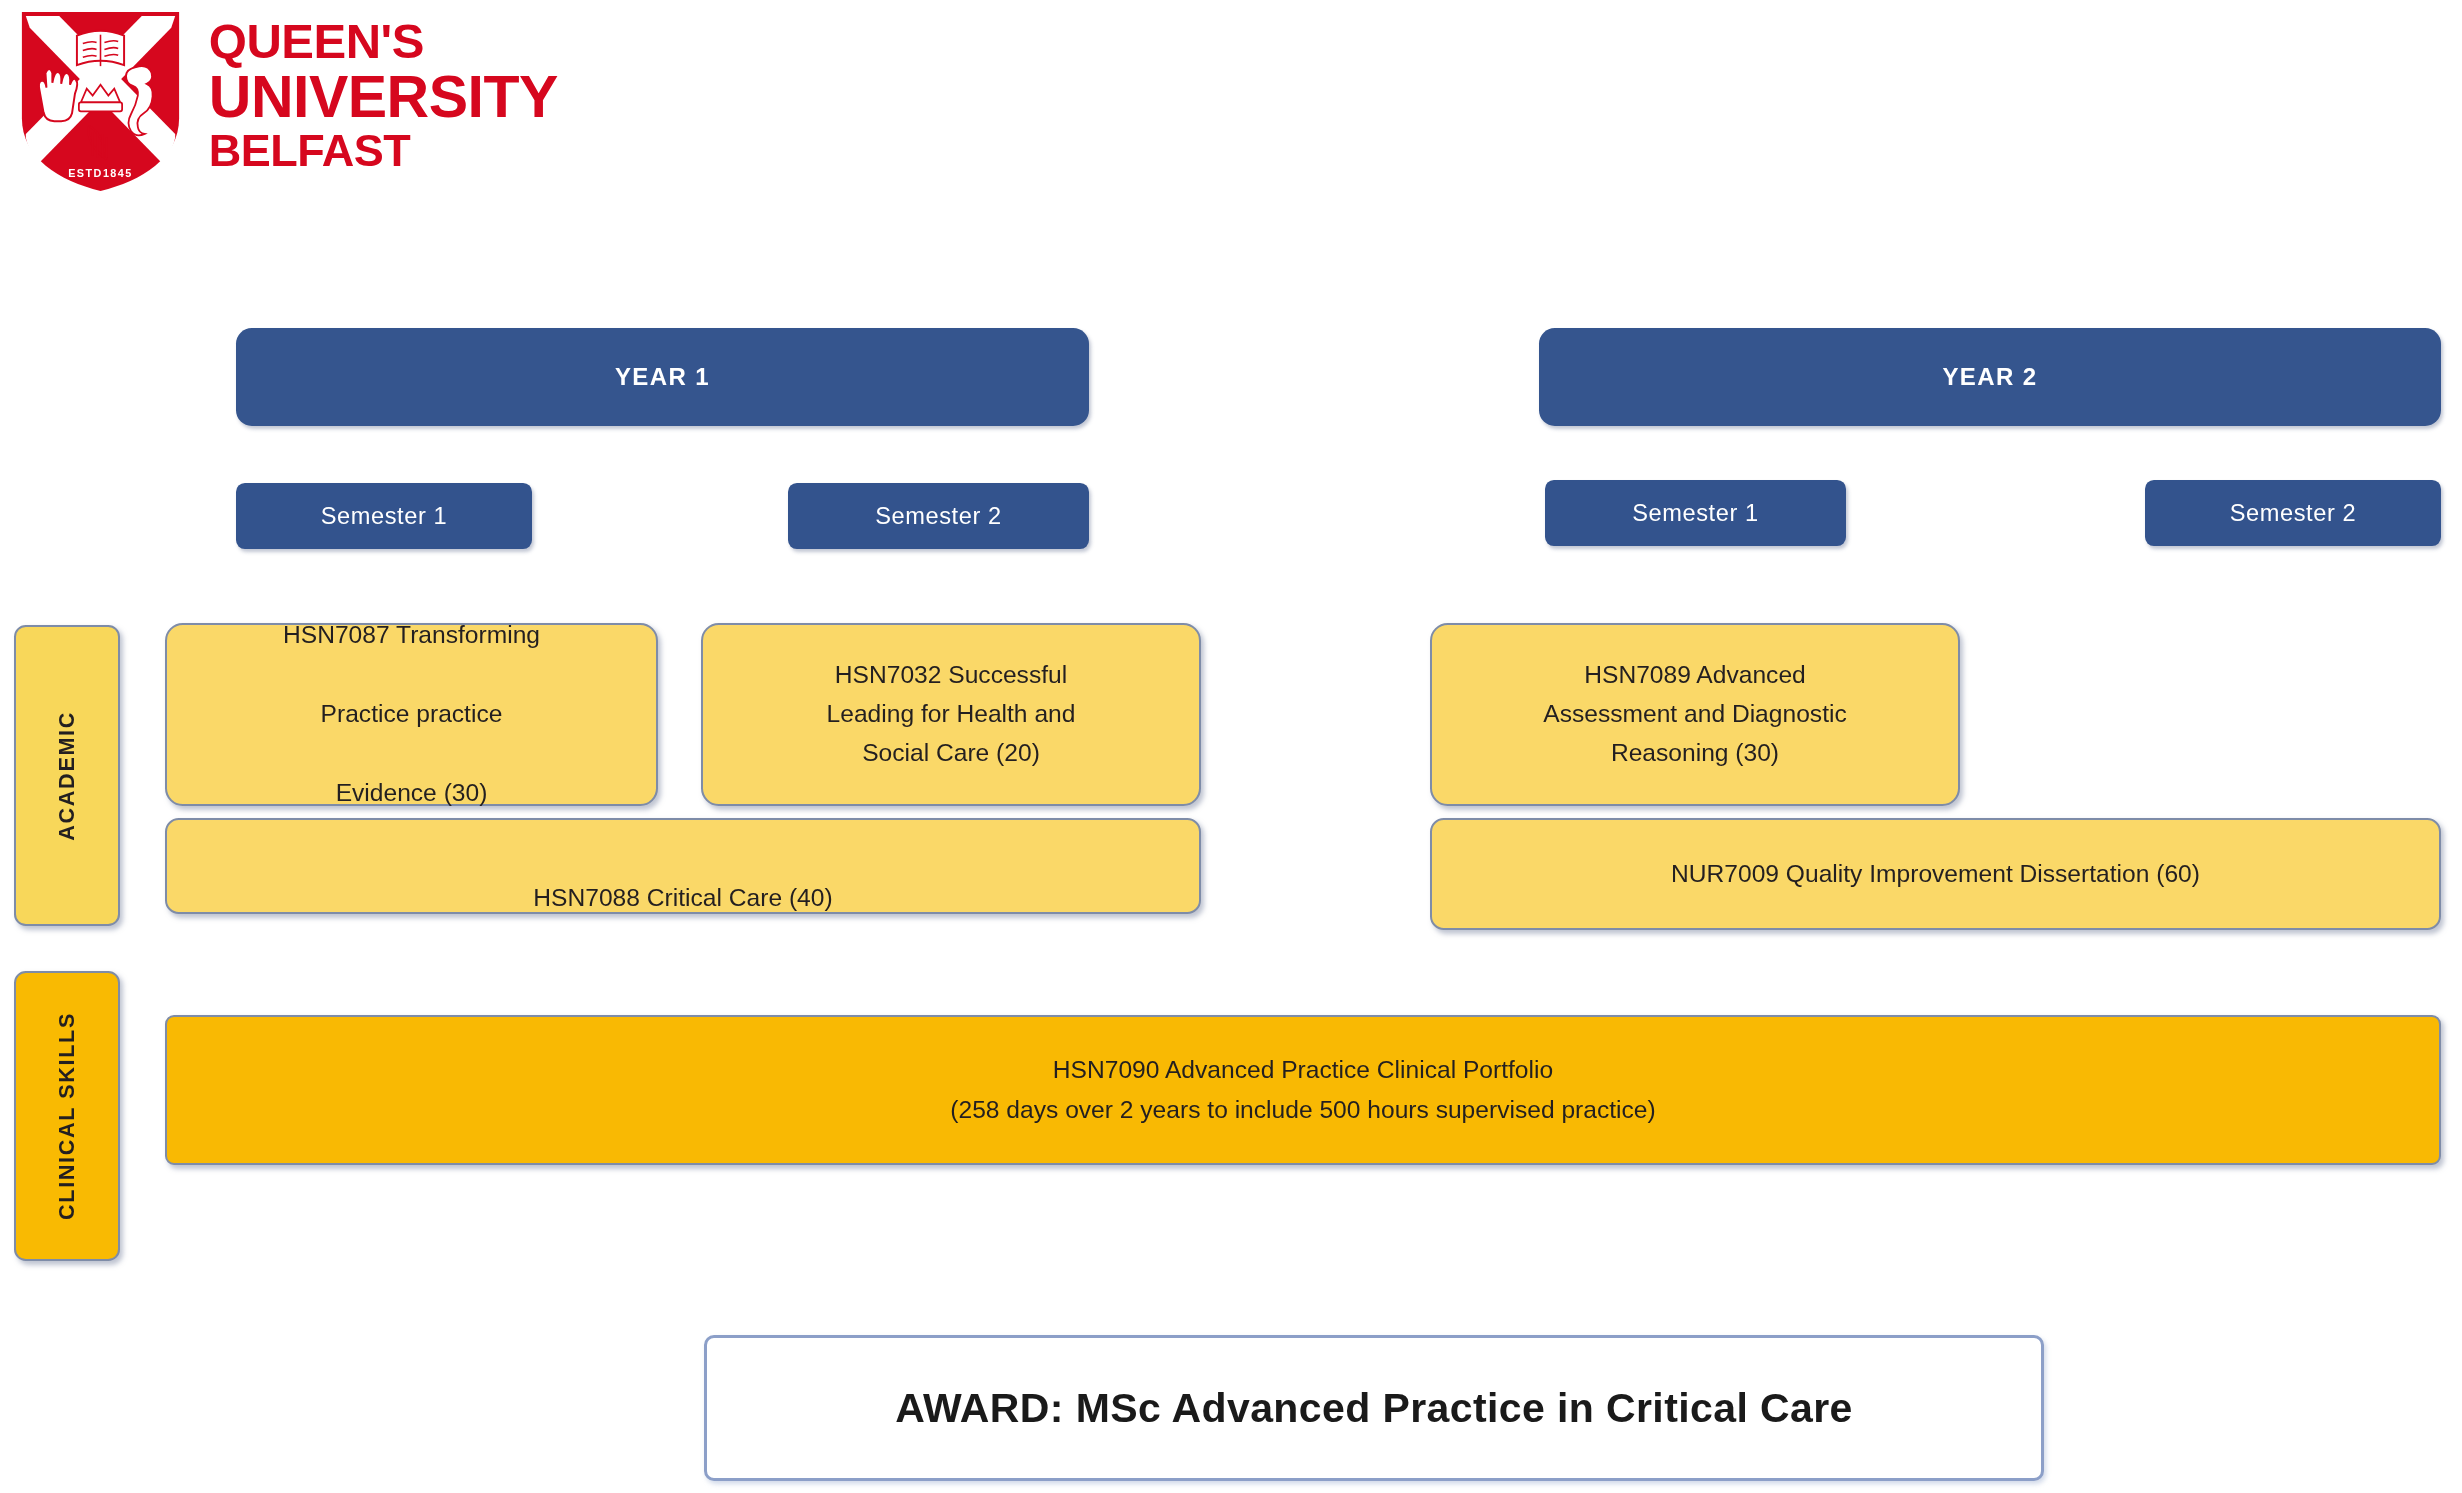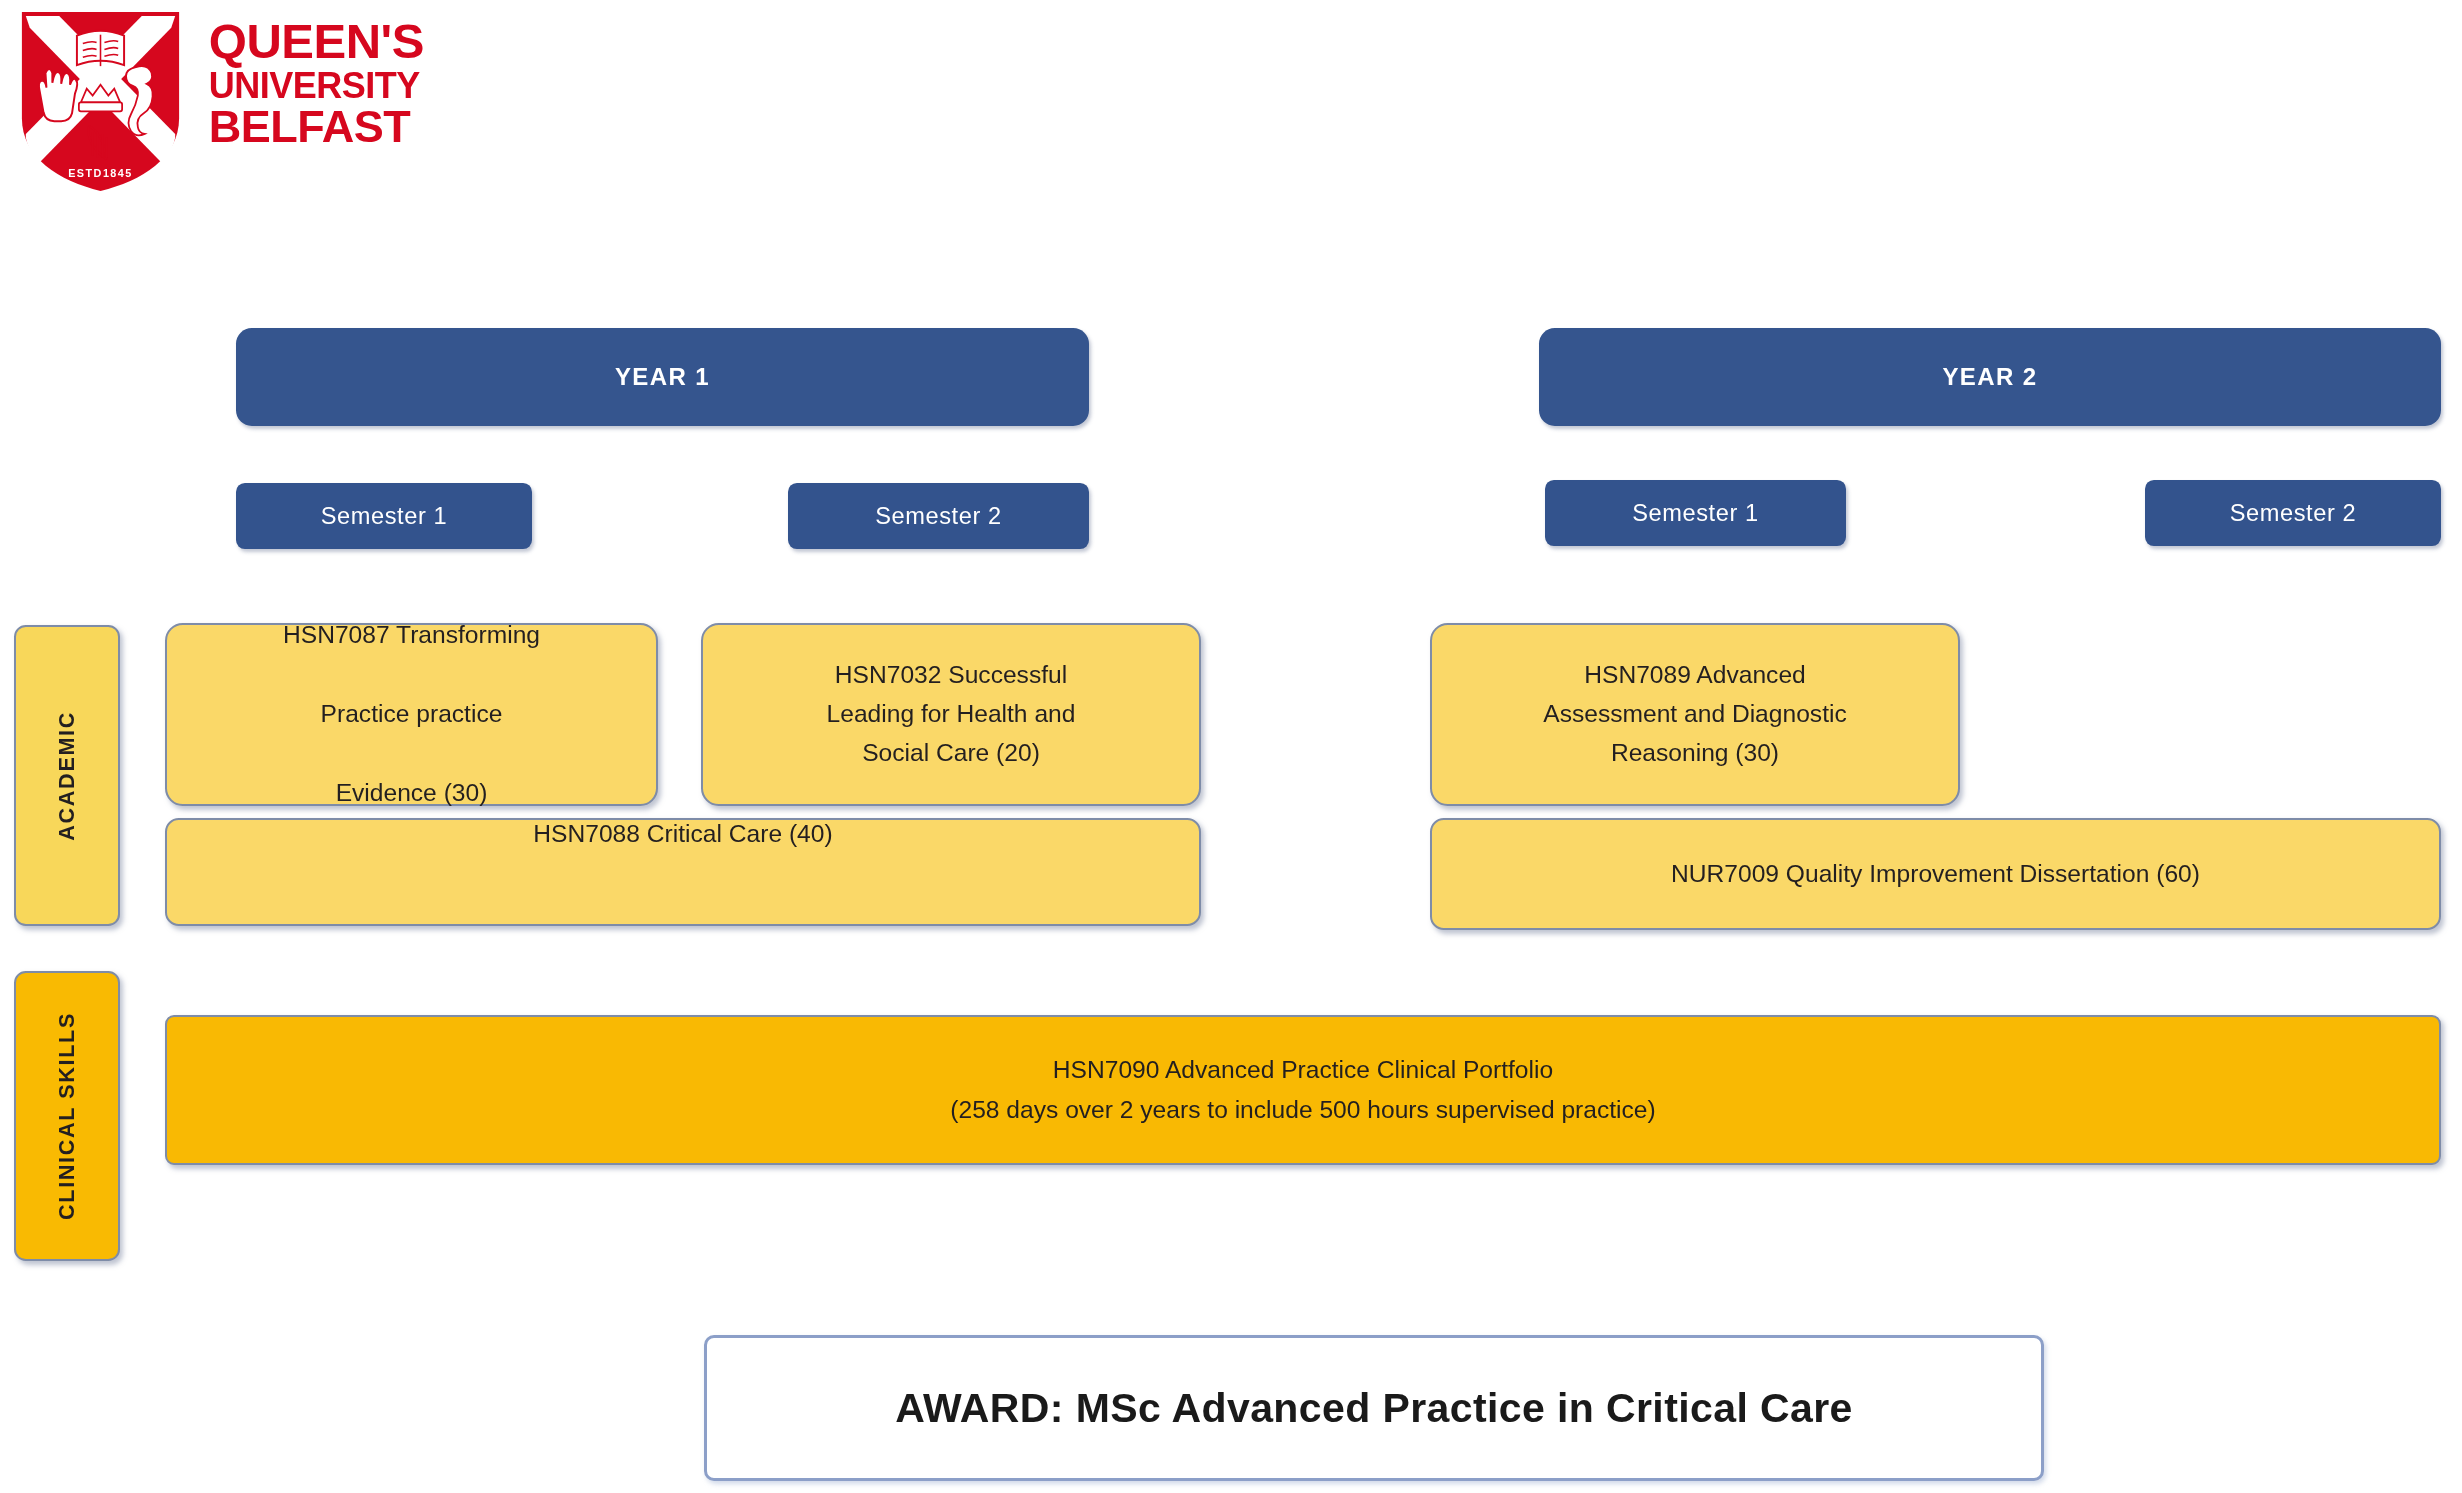--- a/index.html
+++ b/index.html
@@ -46,21 +46,21 @@
     width: 335px;
   }
   .wordmark-line {
     color: #D6071E;
     font-weight: bold;
     letter-spacing: -0.5px;
     line-height: 1.04;
     white-space: nowrap;
   }
   .wm-1 { font-size: 49px; }
-  .wm-2 { font-size: 36px; }
+  .wm-2 { font-size: 59px; }
   .wm-3 { font-size: 45px; }
 
   
   .node {
     position: absolute;
     box-sizing: border-box;
     display: flex;
     align-items: center;
     justify-content: center;
     text-align: center;
@@ -223,21 +223,21 @@
     <div>Practice practice</div>
     <div>Evidence (30)</div>
   </div>
 
   <div class="node module" style="left:701px; top:623px; width:500px; height:183px; flex-direction:column;">
     <div>HSN7032 Successful</div>
     <div>Leading for Health and</div>
     <div>Social Care (20)</div>
   </div>
 
-  <div class="node module-wide" style="left:165px; top:818px; width:1036px; height:108px; display:flex; align-items:flex-start; justify-content:center;">
+  <div class="node module-wide" style="left:165px; top:818px; width:1036px; height:96px; display:flex; align-items:flex-end; justify-content:center;">
     <span>HSN7088 Critical Care (40)</span>
   </div>
 
   <div class="node year-bar" style="left:1539px; top:328px; width:902px; height:98px;">
     <span>YEAR 2</span>
   </div>
 
   <div class="node semester-bar" style="left:1545px; top:480px; width:301px; height:66px;">
     <span>Semester 1</span>
   </div>

